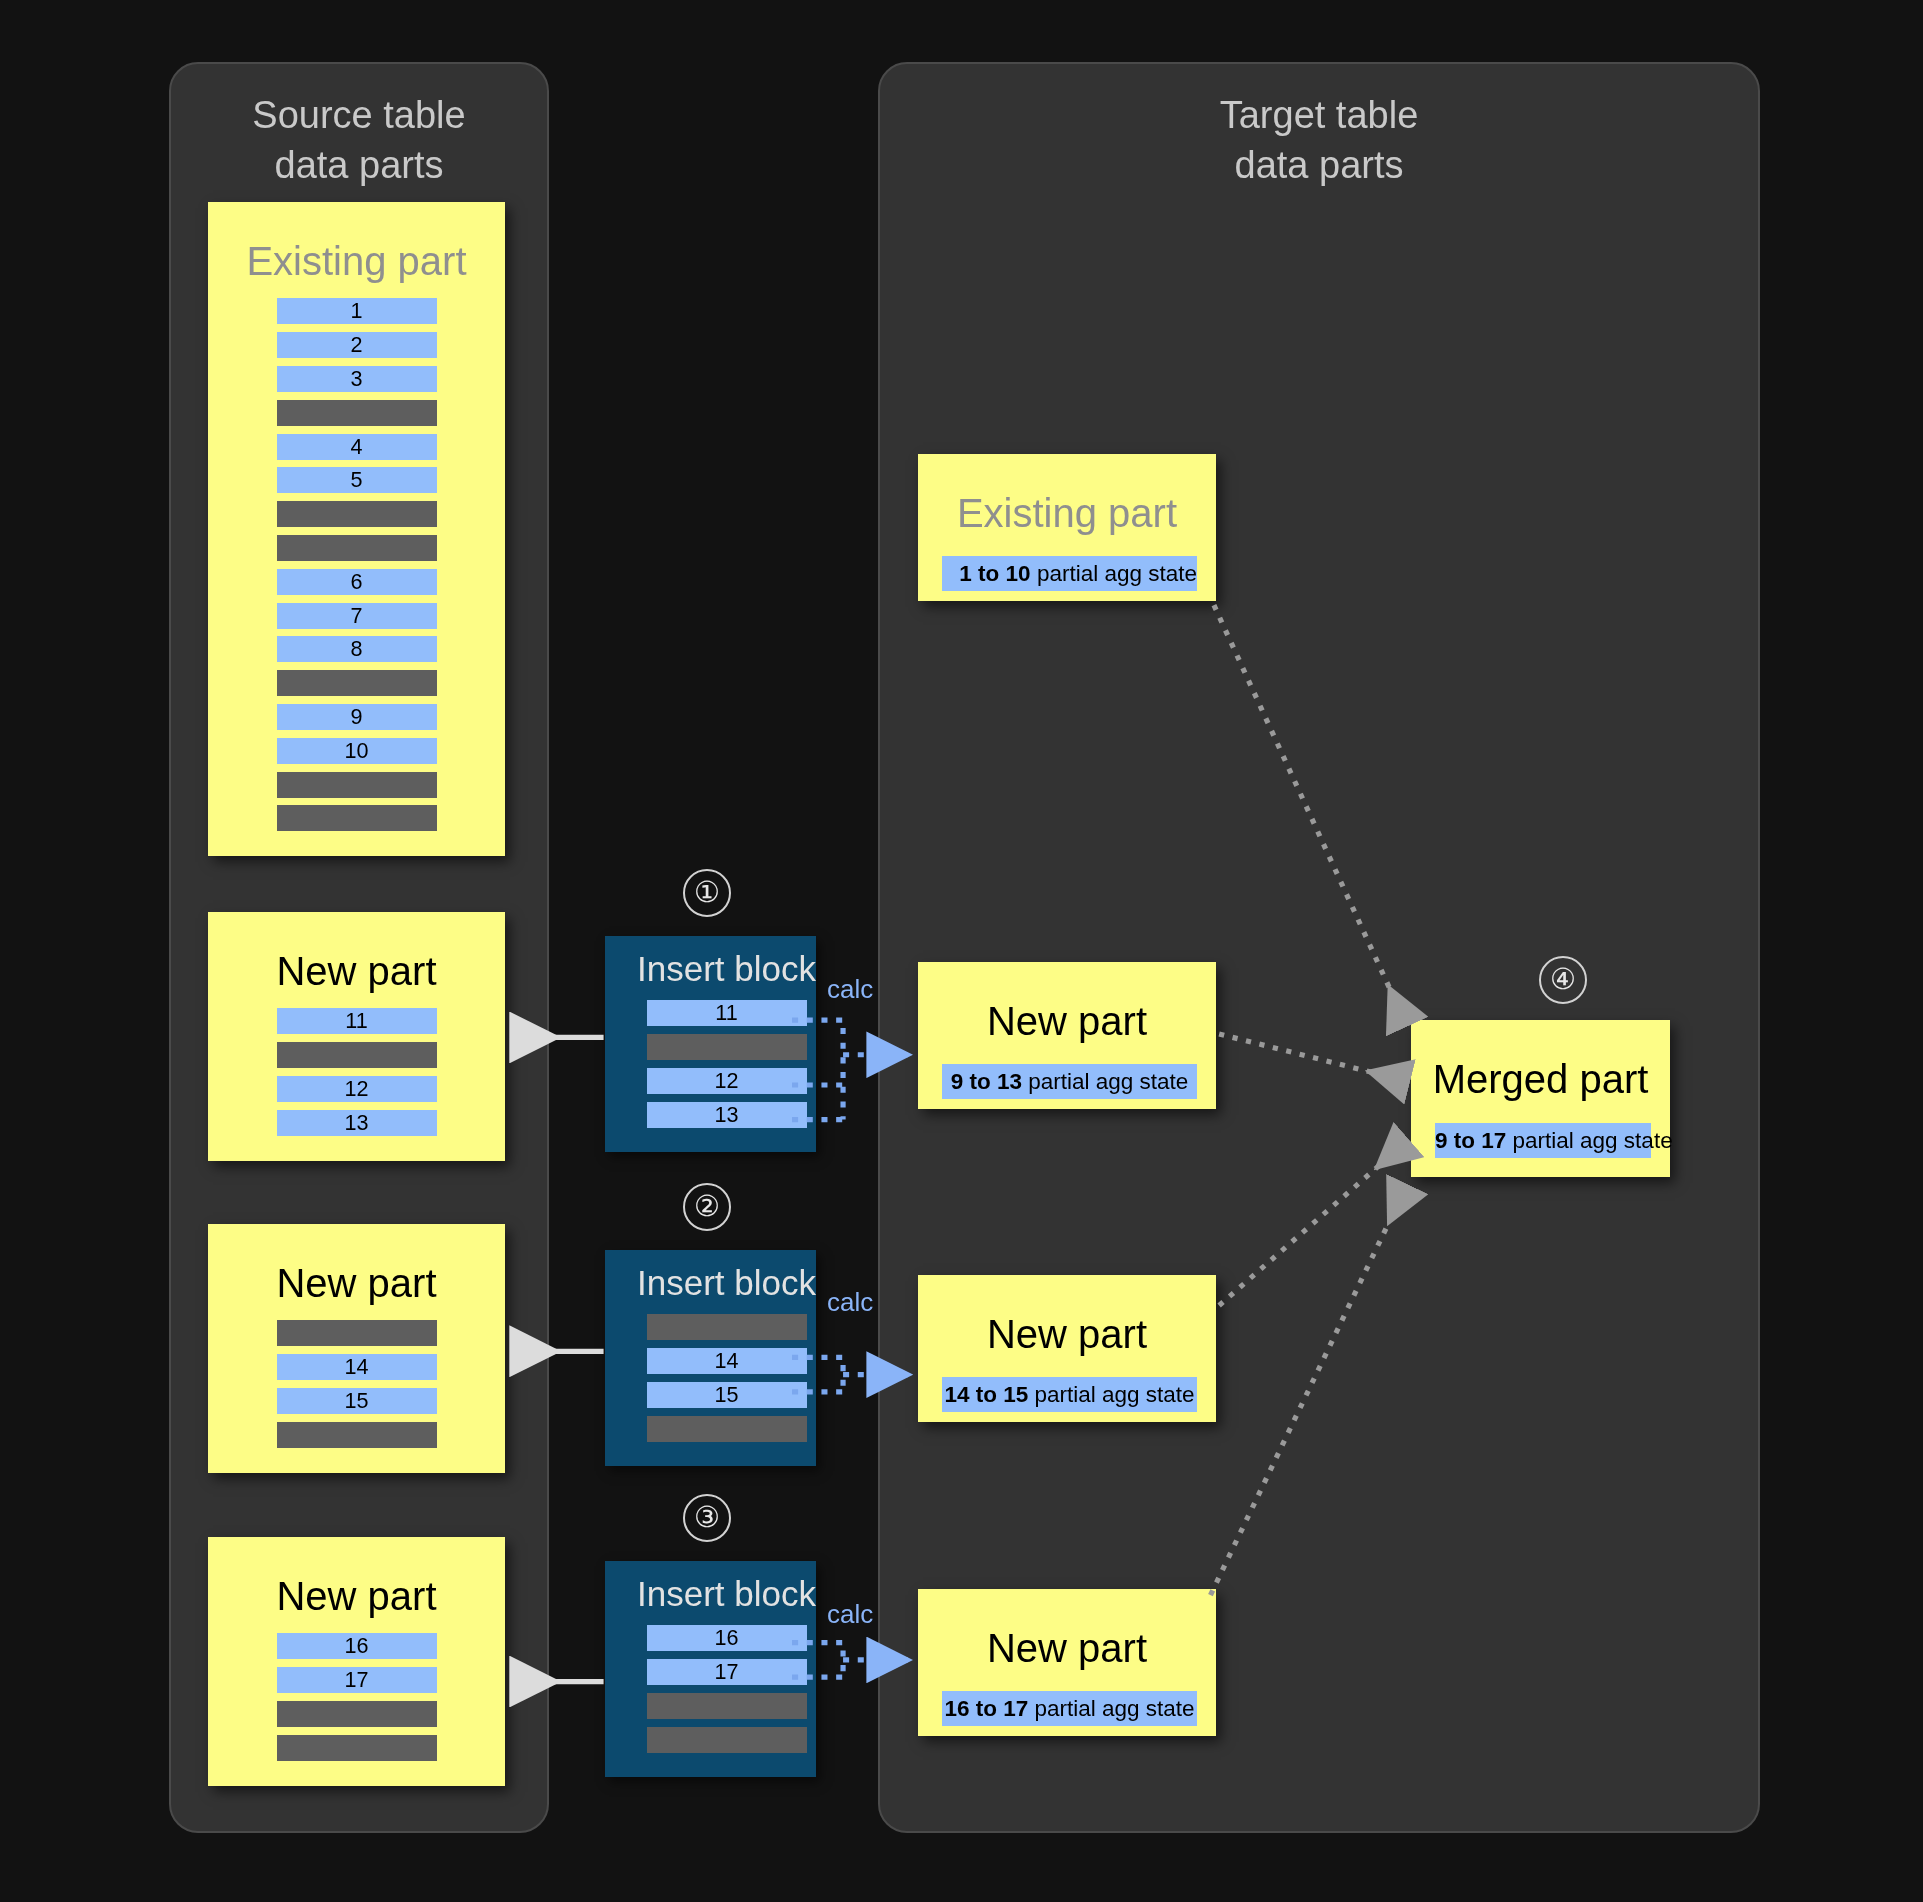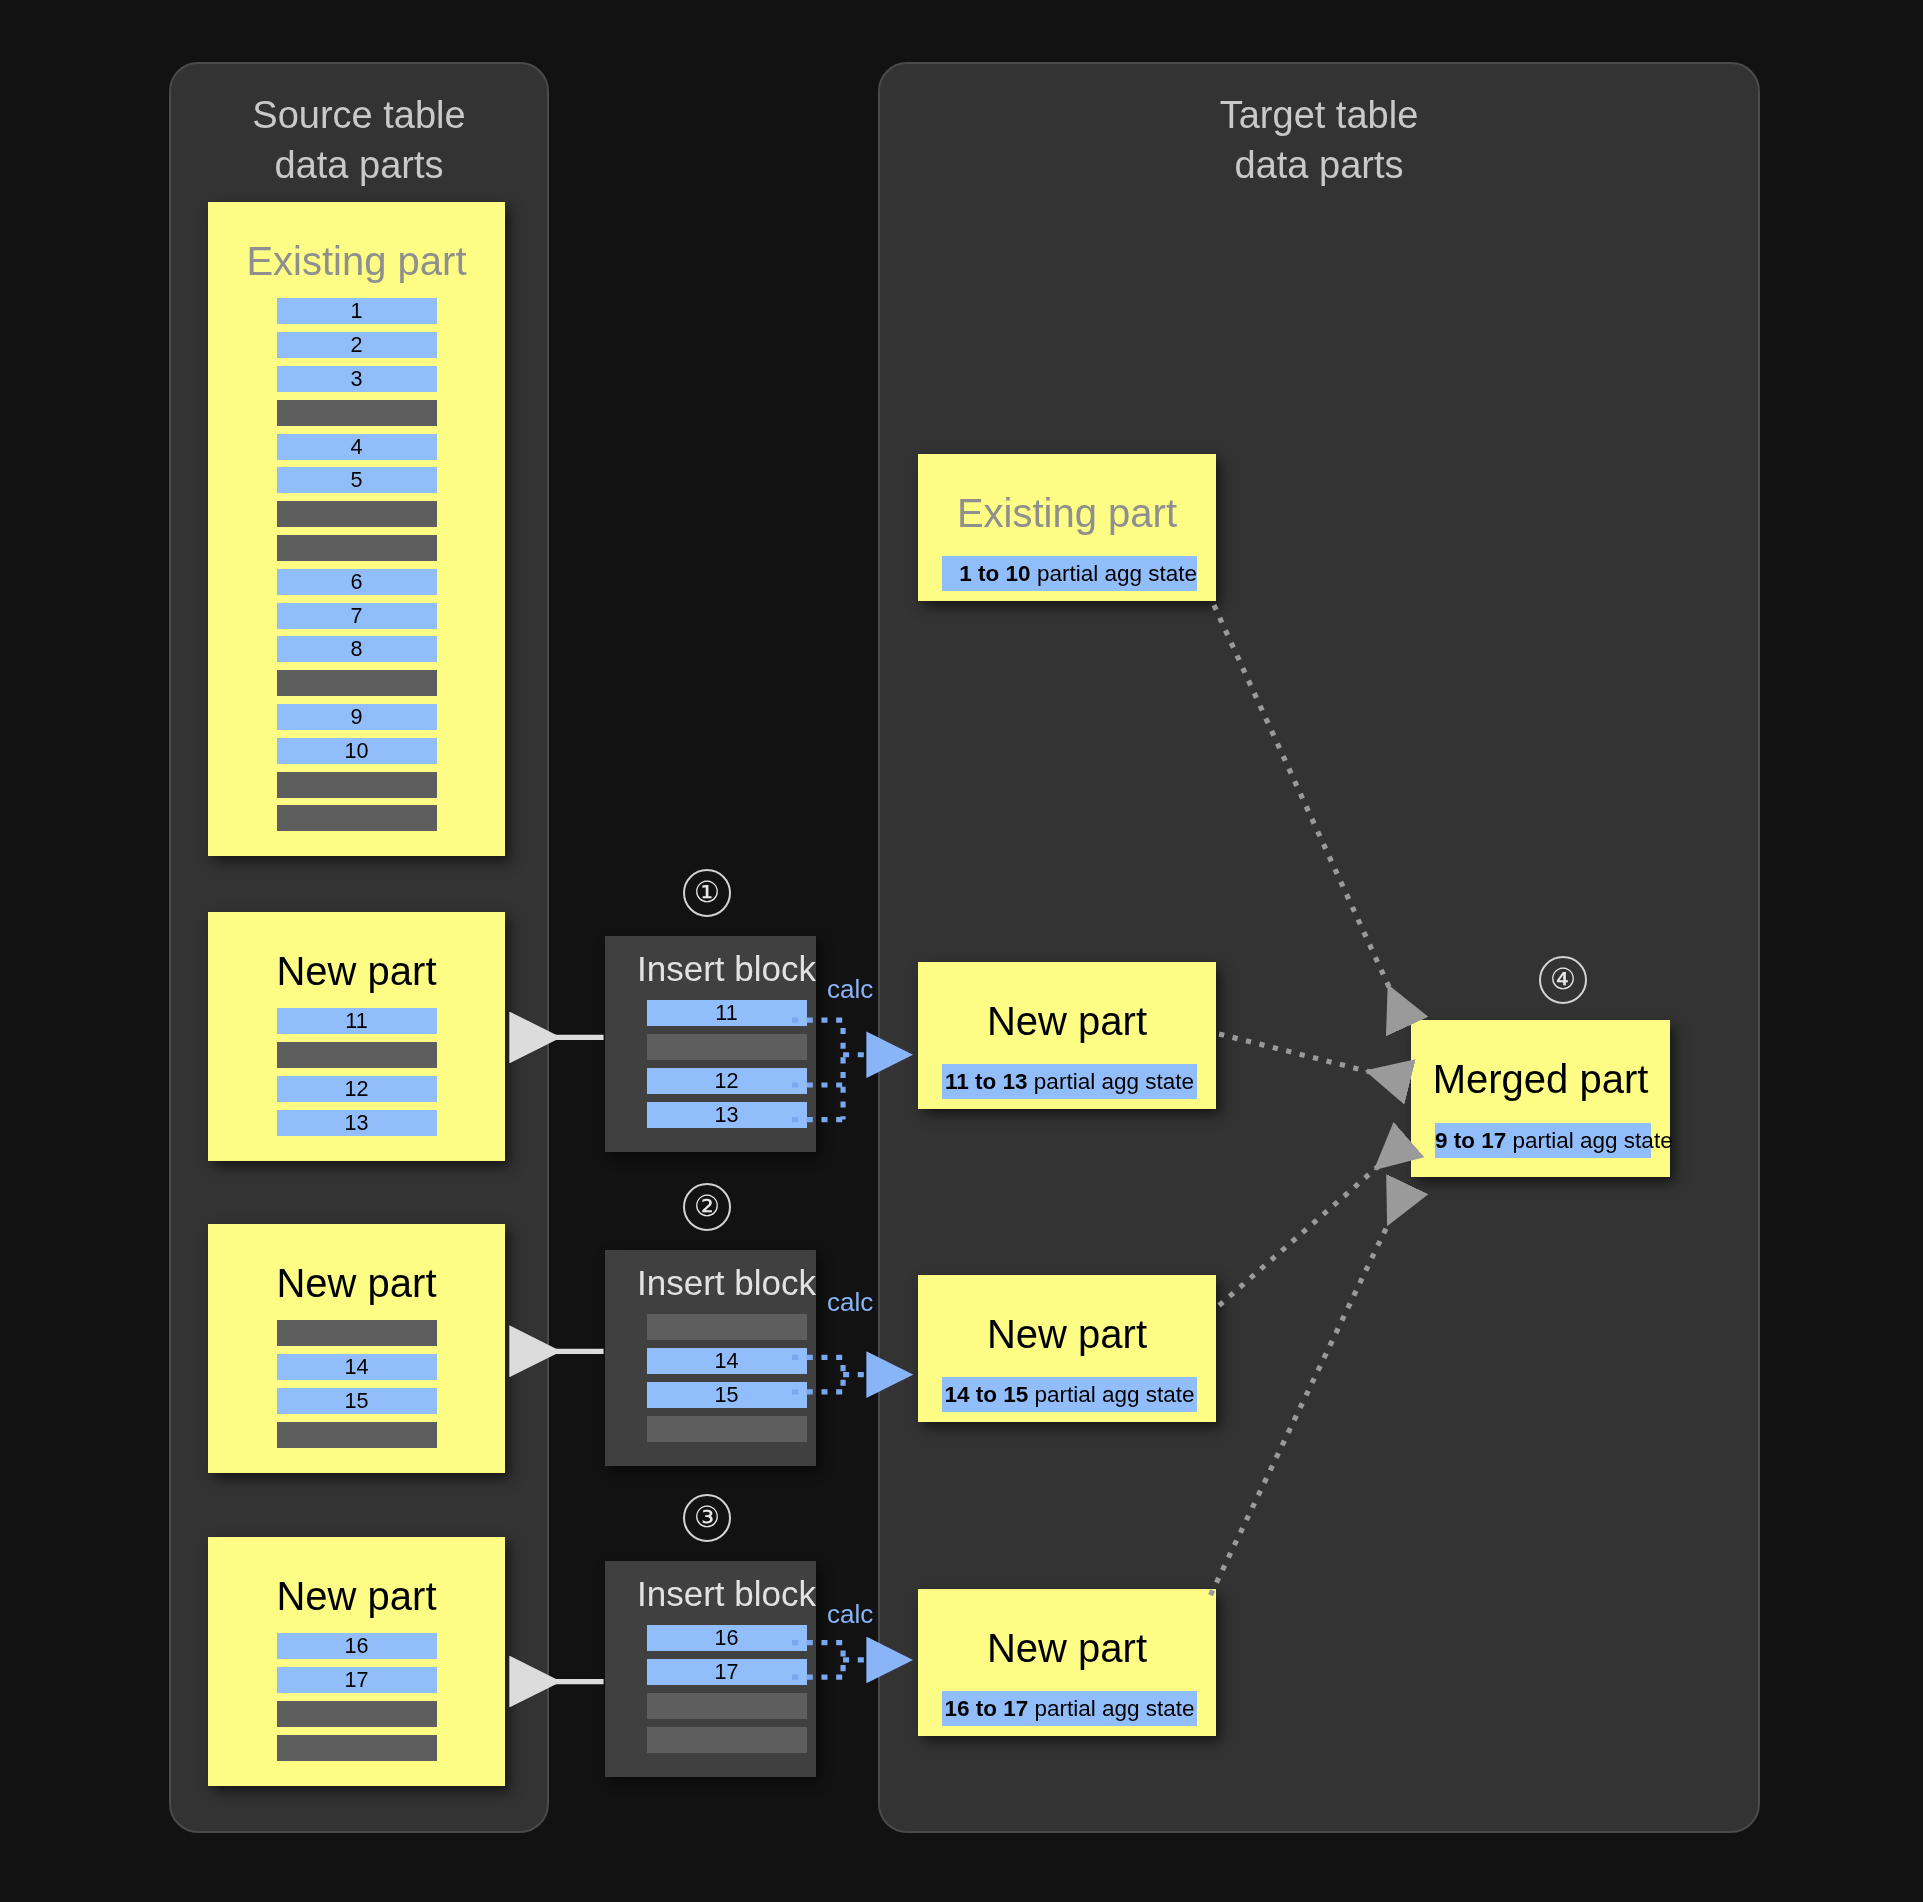--- a/index.html
+++ b/index.html
@@ -63,21 +63,21 @@
     line-height: 35px;
     height: 35px;
     text-align: center;
     white-space: nowrap;
   }
   .agg b { font-weight: bold; }
 
   
   .insert-block {
     position: absolute;
-    background: #404040;
+    background: #0c4a6e;
     box-shadow: 4.3px 5.2px 10.4px rgba(0,0,0,0.5);
     padding-left: 32px;
   }
   .insert-title {
     text-align: center;
     color: #e2e2e2;
     font-size: 35px;
     line-height: 47px;
     padding-top: 8.6px;
   }
@@ -226,21 +226,21 @@
     <div class="part-title muted">Existing part</div>
     <div class="agg" style="margin:15.6px 19px 0 24px;text-align:right;">
       <b>1 to 10</b>
       <span>partial agg state</span>
     </div>
   </div>
 
   <div class="part" style="left:918px; top:962px; width:298px; height:147px;">
     <div class="part-title">New part</div>
     <div class="agg" style="margin:15.6px 19px 0 24px;">
-      <b>11 to 13</b>
+      <b>9 to 13</b>
       <span>partial agg state</span>
     </div>
   </div>
 
   <div class="part" style="left:918px; top:1275px; width:298px; height:147px;">
     <div class="part-title">New part</div>
     <div class="agg" style="margin:15.6px 19px 0 24px;">
       <b>14 to 15</b>
       <span>partial agg state</span>
     </div>

